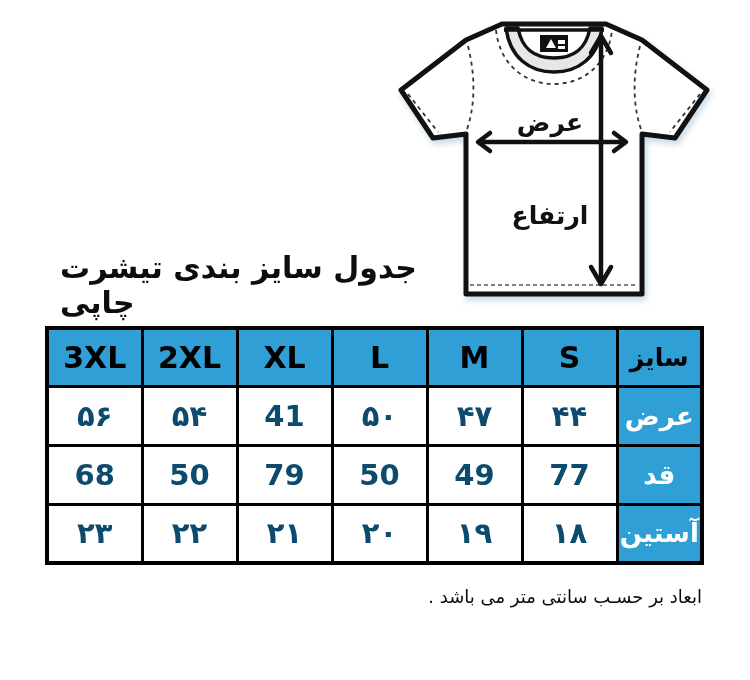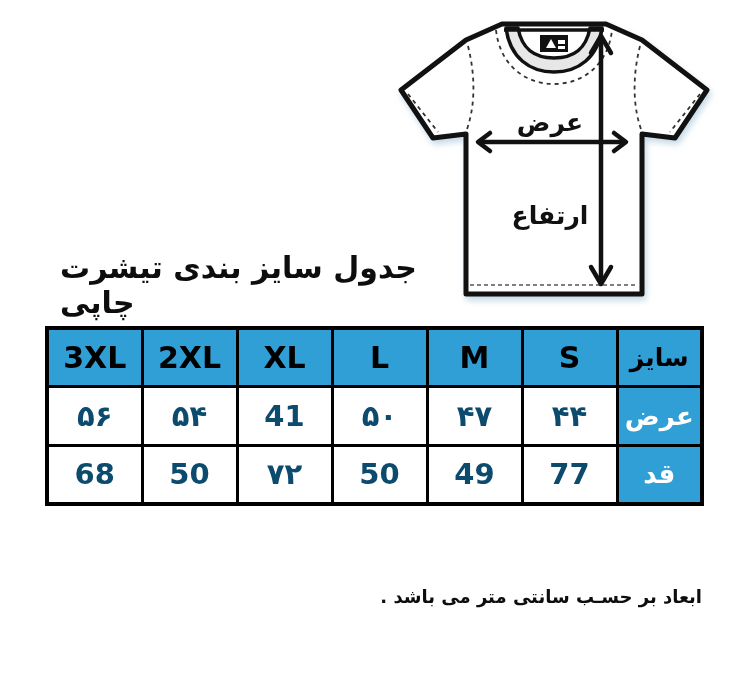--- a/index.html
+++ b/index.html
@@ -92,21 +92,21 @@
     position: absolute;
     right: 48px;
     top: 583px;
     width: 560px;
     direction: rtl;
     text-align: right;
     color: #0d0d0d;
   }
   .note-line {
     font-size: 18px;
-    font-weight: bold;
+    font-weight: normal;
     line-height: 28px;
     white-space: nowrap;
   }
 </style>
 </head>
 <body>
 
 <div class="canvas">
 
   <svg class="tshirt-svg" viewBox="0 0 330 300" aria-hidden="true">
@@ -177,26 +177,35 @@
         <td>۵۴</td>
         <td>41</td>
         <td>۵۰</td>
         <td>۴۷</td>
         <td>۴۴</td>
         <th class="row-label">عرض</th>
       </tr>
       <tr>
         <td>68</td>
         <td>50</td>
-        <td>۷۲</td>
+        <td>79</td>
         <td>50</td>
         <td>49</td>
         <td>77</td>
         <th class="row-label">قد</th>
       </tr>
+      <tr>
+        <td>۲۳</td>
+        <td>۲۲</td>
+        <td>۲۱</td>
+        <td>۲۰</td>
+        <td>۱۹</td>
+        <td>۱۸</td>
+        <th class="row-label">آستین</th>
+      </tr>
     </tbody>
   </table>
 
   <div class="notes">
     <div class="note-line">ابعاد بر حسـب سانتی متر می باشد .</div>
   </div>
 
 </div>
 
 </body></html>

